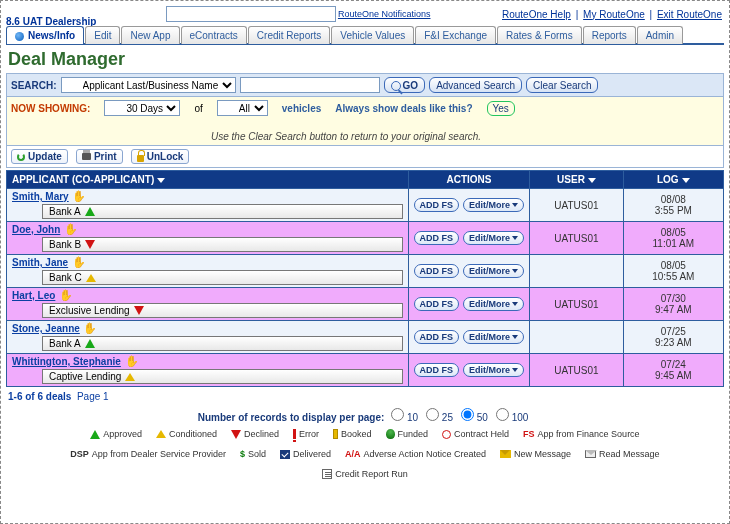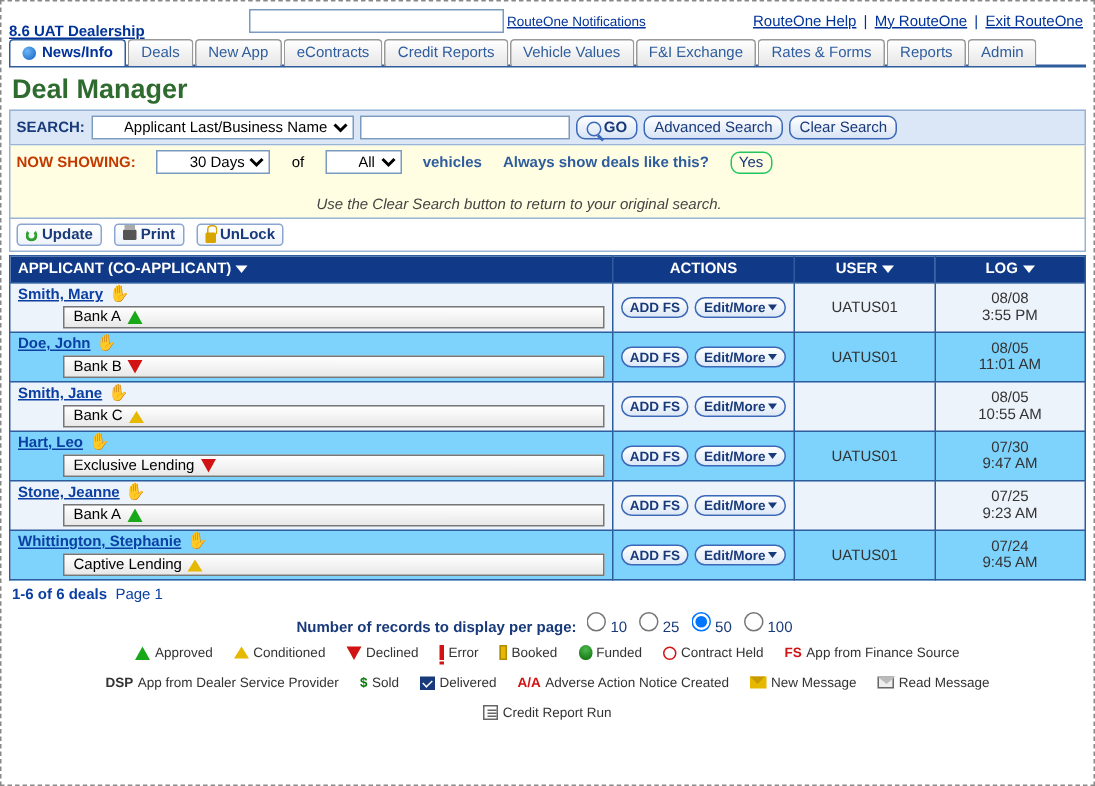--- a/index.html
+++ b/index.html
@@ -1,20 +1,20 @@
 <!DOCTYPE html>
 <html><head>
 <meta charset="utf-8">
 <style>
   *{box-sizing:border-box;margin:0;padding:0;}
   body{font-family:Arial,Helvetica,sans-serif;font-size:10px;color:#000;background:#fff;}
   .app{width:730px;height:524px;border:1px dashed #888;padding:4px 5px;position:relative;}
   
   .topbar{display:flex;align-items:center;justify-content:space-between;height:18px;}
-  .dealer-link{color:#003399;font-weight:bold;text-decoration:underline;cursor:pointer;font-size:10px;margin-top:14px;}
+  .dealer-link{color:#003399;font-weight:bold;cursor:pointer;font-size:10px;margin-top:14px;}
   .notif-wrap{display:flex;align-items:center;gap:2px;}
   .notif-input{width:170px;height:15px;border:1px solid #7a9ac0;background:#fff;}
   .notif-label{color:#003399;font-size:9px;text-decoration:underline;}
   .top-links a{color:#003399;font-size:10px;text-decoration:underline;margin:0 2px;}
   .sep{color:#003399;}
   
   .tabs{display:flex;border-bottom:2px solid #2e5d9e;margin-top:2px;}
   .tab{padding:3px 8px;border:1px solid #999;border-bottom:none;background:linear-gradient(#fff,#e6e6e6);color:#2e5d9e;font-size:10px;cursor:pointer;position:relative;top:1px;margin-right:1px;border-radius:3px 3px 0 0;}
   .tab.active{background:#fff;font-weight:bold;color:#003399;border-color:#2e5d9e;}
   .tab.active::before{content:"";display:inline-block;width:9px;height:9px;border-radius:50%;background:radial-gradient(circle at 35% 35%, #6fb6f5, #0a5fbf);margin-right:4px;vertical-align:middle;}
@@ -47,31 +47,31 @@
   .ic-lock::before{content:"";position:absolute;top:-5px;left:1px;width:5px;height:5px;border:1px solid #d8a400;border-bottom:none;border-radius:3px 3px 0 0;}
   .spacer{flex:1;}
   .cdk{border:3px solid #d11313;padding:3px 6px;color:#193a7a;font-weight:bold;font-size:11px;cursor:pointer;}
   
   .tbl{width:100%;border-collapse:collapse;margin-top:2px;}
   .tbl th{background:#103a87;color:#fff;font-size:10px;text-align:left;padding:3px 5px;border:1px solid #2e5d9e;}
   .tbl th.center{text-align:center;}
   .tri-down{display:inline-block;width:0;height:0;border-left:4px solid transparent;border-right:4px solid transparent;border-top:5px solid #fff;margin-left:3px;vertical-align:middle;}
   .tbl td{border:1px solid #2e5d9e;padding:2px 5px;vertical-align:middle;font-size:10px;}
   .tbl tr.row0{background:#edf3fb;}
-  .tbl tr.row1{background:#7dd3fc;}
+  .tbl tr.row1{background:#f0abfc;}
   .applicant-cell{display:flex;flex-direction:column;gap:2px;}
   .app-link{color:#0b3fa2;text-decoration:underline;font-weight:bold;cursor:pointer;}
   .app-row1{display:flex;align-items:center;gap:4px;}
   .hand{font-size:11px;line-height:1;}
   .bank-chip{display:inline-flex;align-items:center;gap:4px;border:1px solid #777;background:linear-gradient(#fff,#e8e8e8);padding:1px 6px;margin-left:30px;cursor:pointer;}
   
   .arrow-up{width:0;height:0;border-left:5px solid transparent;border-right:5px solid transparent;border-bottom:9px solid #18a818;display:inline-block;}
   .arrow-dn{width:0;height:0;border-left:5px solid transparent;border-right:5px solid transparent;border-top:9px solid #d11313;display:inline-block;}
   .tri-y{width:0;height:0;border-left:5px solid transparent;border-right:5px solid transparent;border-bottom:8px solid #e6b800;display:inline-block;}
-  .actions-cell{white-space:nowrap;text-align:left;display:flex;gap:4px;justify-content:flex-end;}
+  .actions-cell{white-space:nowrap;text-align:left;display:flex;gap:4px;justify-content:flex-start;}
   .pill{border:1px solid #3b69b8;border-radius:7px;background:linear-gradient(#fff,#dde8f7);color:#193a7a;font-size:9px;padding:1px 5px;cursor:pointer;display:inline-flex;align-items:center;gap:2px;font-weight:bold;}
   .tiny-tri{width:0;height:0;border-left:3px solid transparent;border-right:3px solid transparent;border-top:4px solid #193a7a;}
   .user-cell,.log-cell{text-align:center;color:#333;}
   
   .pager-info{color:#0b3fa2;font-size:10px;margin:4px 2px;}
   .records-row{text-align:center;color:#193a7a;font-weight:bold;font-size:10px;margin:6px 0;}
   .records-row label{font-weight:normal;margin:0 4px;}
   .legend{display:flex;flex-wrap:wrap;justify-content:center;gap:10px 14px;font-size:9px;color:#333;margin-top:6px;padding:0 30px;}
   .legend .li{display:inline-flex;align-items:center;gap:3px;}
   .lg-booked{width:5px;height:10px;background:#e6b800;border:1px solid #b08c00;}
@@ -105,21 +105,21 @@
     </div>
     <div class="top-links">
       <a>RouteOne Help</a><span class="sep"> | </span>
       <a>My RouteOne</a><span class="sep"> | </span>
       <a>Exit RouteOne</a>
     </div>
   </div>
 
   <div class="tabs" id="tabs">
       <div class="tab active">News/Info</div>
-      <div class="tab">Deals</div>
+      <div class="tab">Edit</div>
       <div class="tab">New App</div>
       <div class="tab">eContracts</div>
       <div class="tab">Credit Reports</div>
       <div class="tab">Vehicle Values</div>
       <div class="tab">F&amp;I Exchange</div>
       <div class="tab">Rates &amp; Forms</div>
       <div class="tab">Reports</div>
       <div class="tab">Admin</div>
     </div>
 

